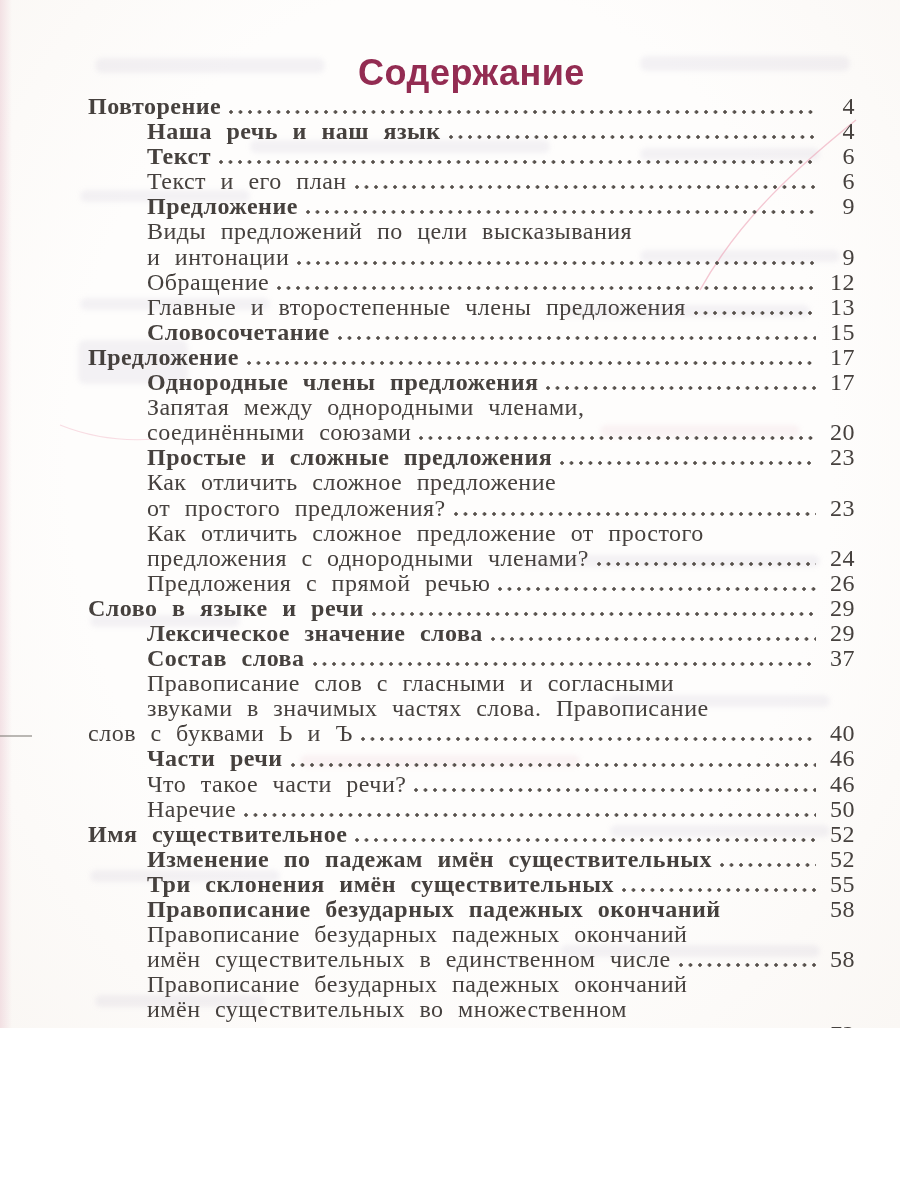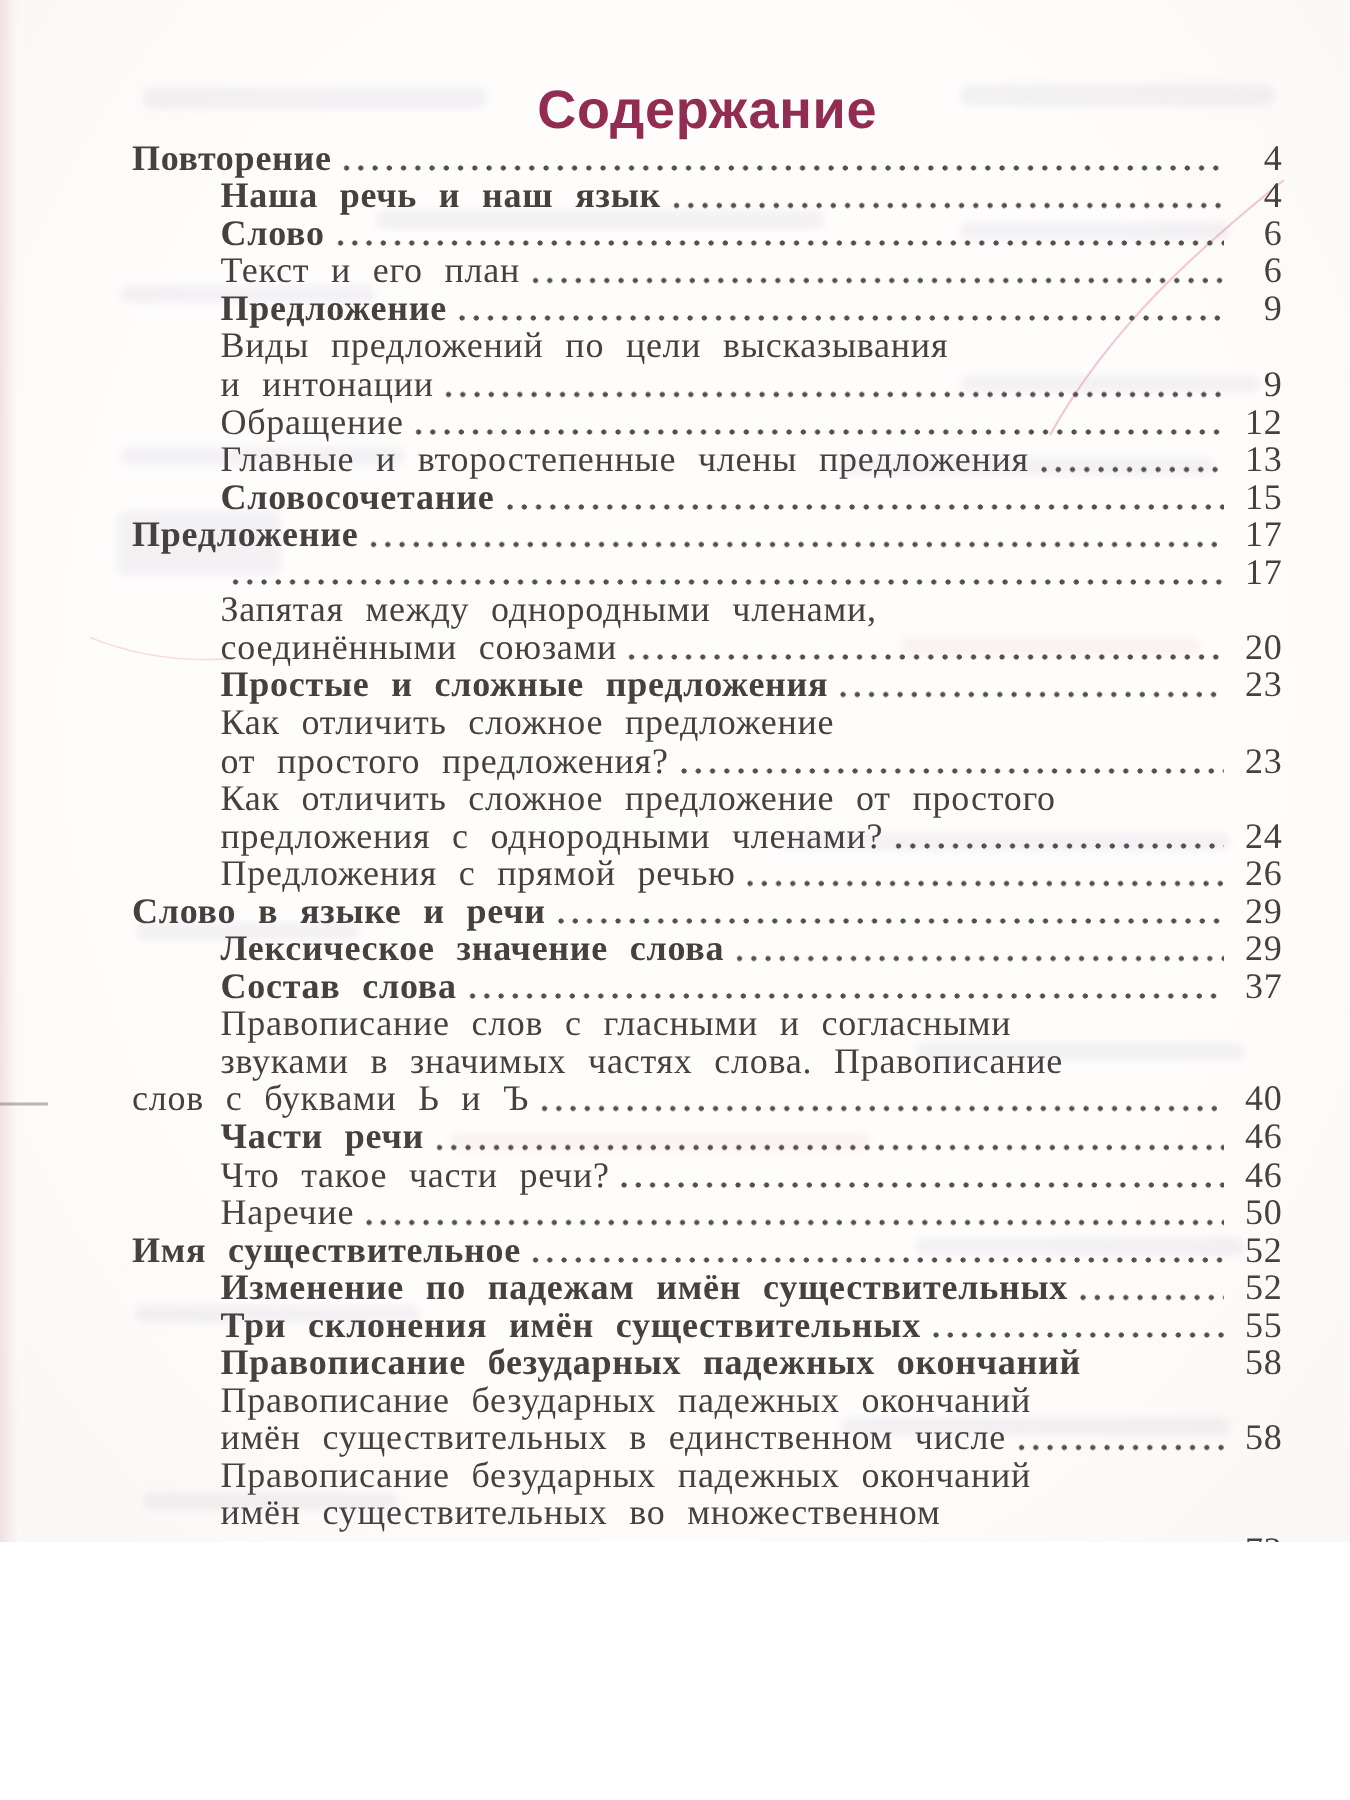--- a/index.html
+++ b/index.html
@@ -95,21 +95,21 @@
         <span class="toc-text">Повторение</span>
         <span class="leader"></span>
         <span class="pnum">4</span>
       </div>
       <div class="toc-row ind bold">
         <span class="toc-text">Наша речь и наш язык</span>
         <span class="leader"></span>
         <span class="pnum">4</span>
       </div>
       <div class="toc-row ind bold">
-        <span class="toc-text">Слово</span>
+        <span class="toc-text">Текст</span>
         <span class="leader"></span>
         <span class="pnum">6</span>
       </div>
       <div class="toc-row ind">
         <span class="toc-text">Текст и его план</span>
         <span class="leader"></span>
         <span class="pnum">6</span>
       </div>
       <div class="toc-row ind bold">
         <span class="toc-text">Предложение</span>
@@ -138,20 +138,21 @@
         <span class="toc-text">Словосочетание</span>
         <span class="leader"></span>
         <span class="pnum">15</span>
       </div>
       <div class="toc-row bold">
         <span class="toc-text">Предложение</span>
         <span class="leader"></span>
         <span class="pnum">17</span>
       </div>
       <div class="toc-row ind bold">
+        <span class="toc-text">Однородные члены предложения</span>
         <span class="leader"></span>
         <span class="pnum">17</span>
       </div>
       <div class="toc-row ind">
         <span class="toc-text">Запятая между однородными членами,</span>
       </div>
       <div class="toc-row ind">
         <span class="toc-text">соединёнными союзами</span>
         <span class="leader"></span>
         <span class="pnum">20</span>

